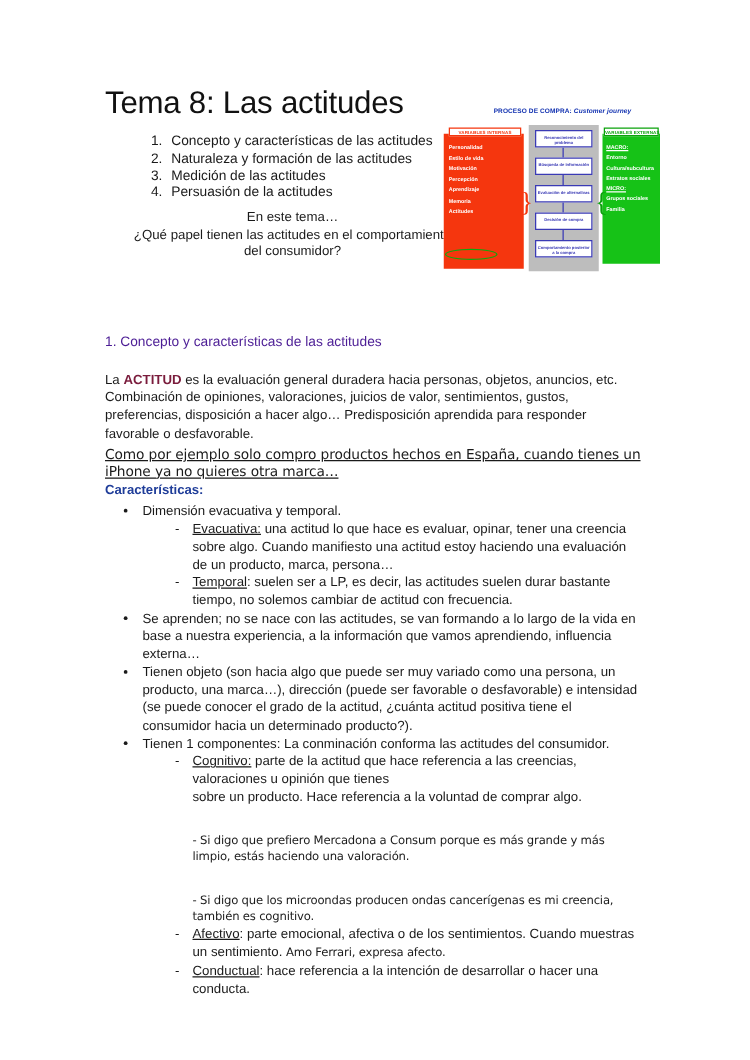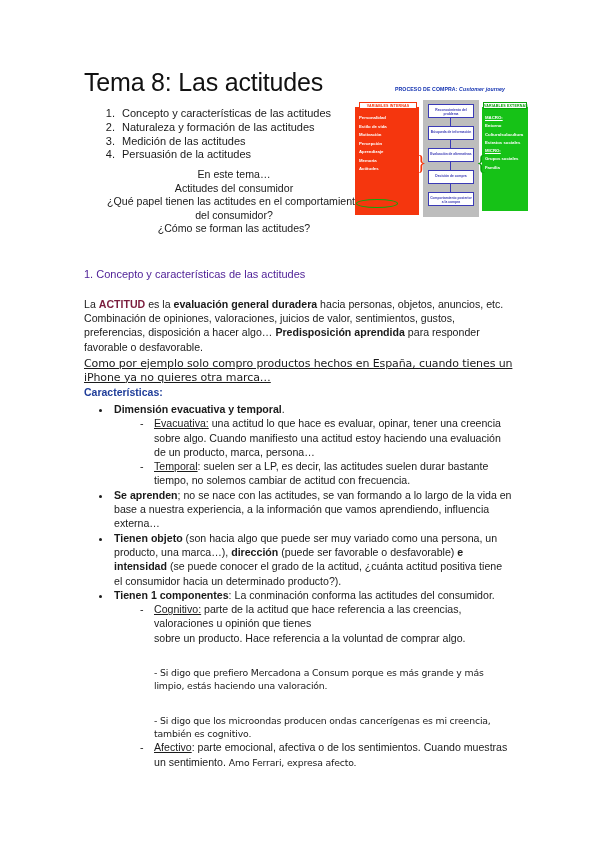--- a/index.html
+++ b/index.html
@@ -15,21 +15,21 @@
 
   
   .doc-title {
     position:absolute; left:84px; top:68px;
     font-size:25px; font-weight:400; letter-spacing:-0.2px;
     color:#111; white-space:nowrap;
   }
 
   
   .index-list {
-    position:absolute; left:96px; top:107px;
+    position:absolute; left:111px; top:107px;
     margin:0; padding:0 0 0 22px;
     font-size:11px; line-height:13.8px; color:#1a1a1a;
   }
   .index-list li { padding-left:4px; }
 
   
   .intro {
     position:absolute; left:84px; top:168px;
     font-size:10.6px; line-height:13.6px; color:#1a1a1a;
     width:300px;
@@ -120,21 +120,21 @@
     white-space:nowrap;
   }
 
   
   .body-p {
     position:absolute; left:84px; top:297px;
     width:424px;
     font-size:10.6px; line-height:14.2px; color:#1a1a1a;
   }
   .acc { color:#7a1c3c; font-weight:bold; }
-  b { font-weight:bold;margin-top:23px; }
+  b { font-weight:normal;margin-top:23px; }
 
   .small-note {
     position:absolute; left:84px; top:357px;
     width:420px;
     font-size:11px; line-height:13.5px; color:#1a1a1a;
     font-family:"DejaVu Sans", sans-serif;
     letter-spacing:-0.1px;
     text-decoration:underline;
   }
   .small-note div { white-space:nowrap; }
@@ -181,24 +181,22 @@
 
   <ol class="index-list">
     <li>Concepto y características de las actitudes</li>
     <li>Naturaleza y formación de las actitudes</li>
     <li>Medición de las actitudes</li>
     <li>Persuasión de la actitudes</li>
   </ol>
 
   <div class="intro">
     <div>En este tema…</div>
-    <div>Actitudes del consumidor</div>
     <div>¿Qué papel tienen las actitudes en el comportamiento</div>
     <div>del consumidor?</div>
-    <div>¿Cómo se forman las actitudes?</div>
   </div>
 
   <div class="diagram">
     <div class="diagram-title">
       <span>PROCESO DE COMPRA:</span>
       <i>Customer journey</i>
     </div>
 
     <div class="dg-body">
 
@@ -284,19 +282,22 @@
         <ul class="lvl2">
           <li>
             <u>Cognitivo:</u><span> parte de la actitud que hace referencia a las creencias, valoraciones u opinión que tienes</span>
             <div>sobre un producto. Hace referencia a la voluntad de comprar algo.</div>
             <span class="dash-note">- Si digo que prefiero Mercadona a Consum porque es más grande y más limpio, estás haciendo una valoración.</span>
             <span class="dash-note">- Si digo que los microondas producen ondas cancerígenas es mi creencia, también es cognitivo.</span>
           </li>
           <li>
             <u>Afectivo</u><span>: parte emocional, afectiva o de los sentimientos. Cuando muestras un sentimiento. </span><span class="inline-note">Amo Ferrari, expresa afecto.</span>
           </li>
+          <li>
+            <u>Conductual</u><span>: hace referencia a la intención de desarrollar o hacer una conducta.</span>
+          </li>
         </ul>
       </li>
 
     </ul>
   </div>
 
 </div>
 
 </body></html>

